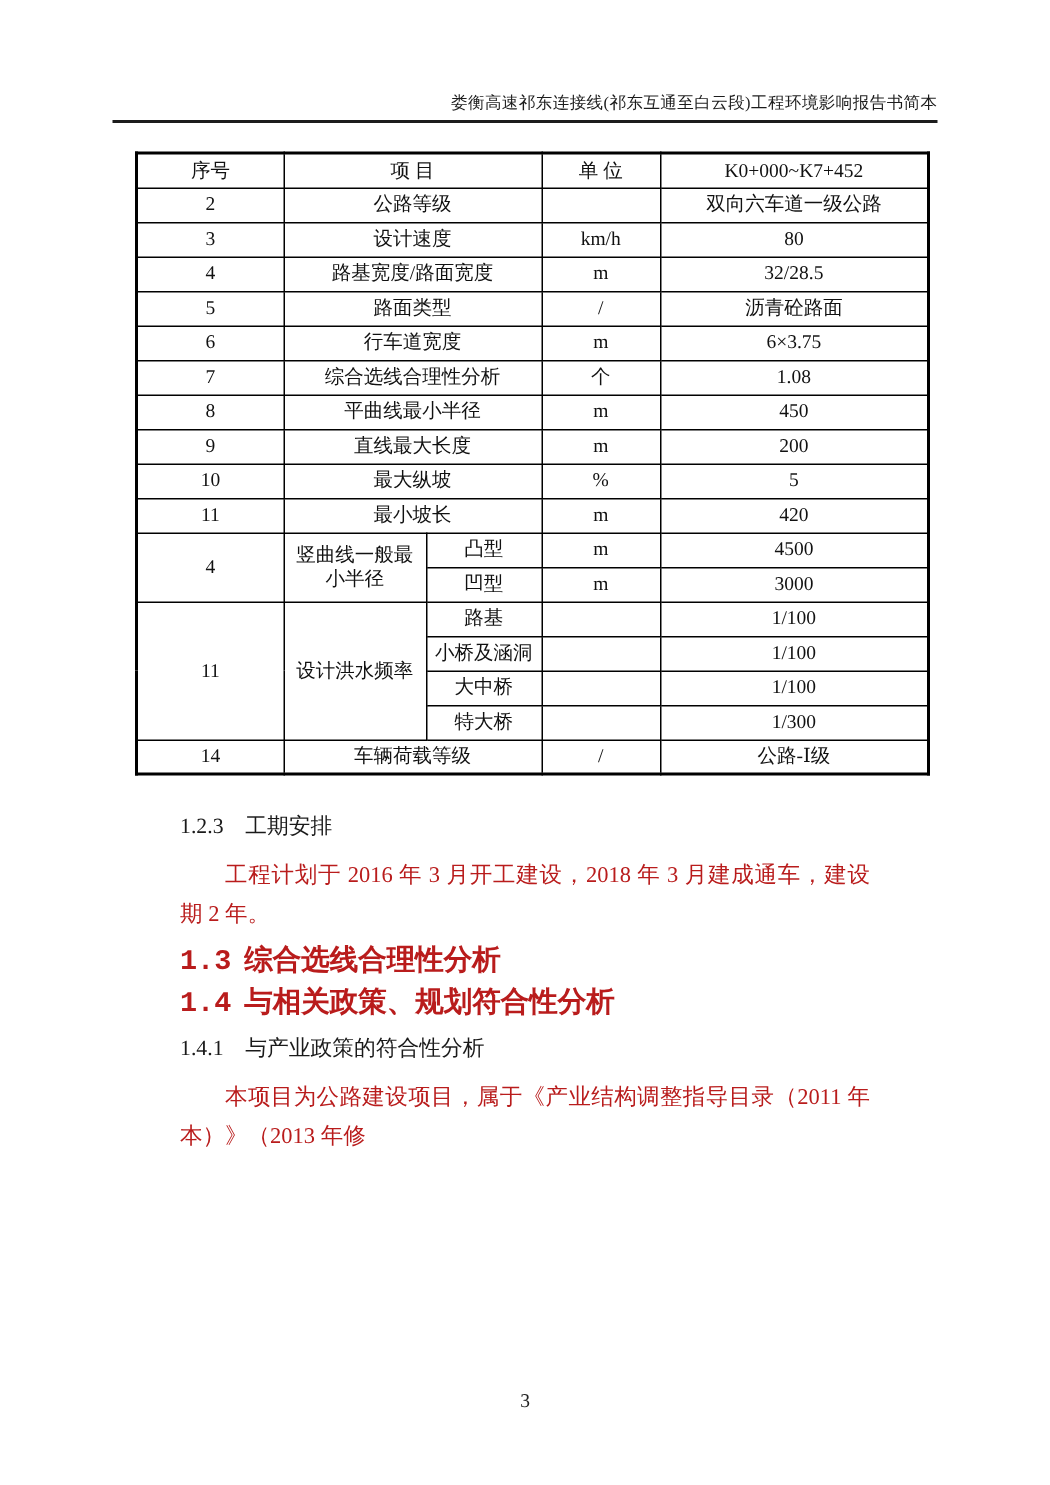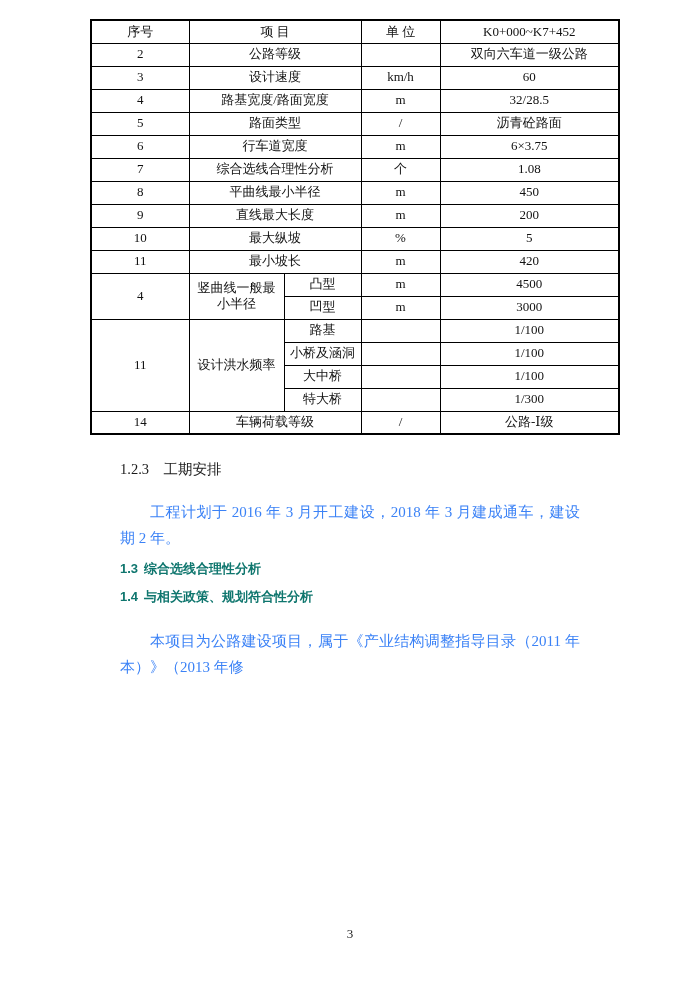--- a/index.html
+++ b/index.html
@@ -53,51 +53,54 @@
   .body-text { padding: 0 120px; }
   .h-sub {
     margin-top: 25px;
     font-size: 14.5px;
     line-height: 18px;
     color: #1a1a1a;
   }
   .h-sub .num { margin-right: 1em; }
   .h-main {
     margin-top: 8px;
-    font-family: Liberation Sans, sans-serif;
+    font-family: Liberation Mono, monospace;
     font-weight: bold;
-    font-size: 13px;
+    font-size: 19px;
     line-height: 20px;
-    color: #0f766e;
+    color: #b91c1c;
   }
   .h-main .num { margin-right: 0.45em; }
   .para {
-    margin-top: 21px;
+    margin-top: 11px;
     font-size: 15px;
     line-height: 26px;
     text-align: justify;
     text-indent: 2em;
-    color: #3b82f6;
+    color: #b91c1c;
   }
   .h-sub2 { margin-top: 11px; }
 
   .page-number {
     position: absolute;
     left: 0; right: 0;
     bottom: 48px;
     text-align: center;
     font-size: 13px;
     color: #222;
   }
 </style>
 </head>
 <body>
 
 <div class="page">
 
+  <div class="running-header">
+    <span>娄衡高速祁东连接线(祁东互通至白云段)工程环境影响报告书简本</span>
+  </div>
 
   <div class="tbl-wrap">
     <table class="params">
       <colgroup>
         <col style="width:98px">
           <col style="width:95px">
           <col style="width:77px">
         <col style="width:79px">
           <col style="width:179px">
       </colgroup>
@@ -112,21 +115,21 @@
         <tr>
           <td>2</td>
           <td colspan="2">公路等级</td>
           <td></td>
           <td>双向六车道一级公路</td>
         </tr>
         <tr>
           <td>3</td>
           <td colspan="2">设计速度</td>
           <td>km/h</td>
-          <td>60</td>
+          <td>80</td>
         </tr>
         <tr>
           <td>4</td>
           <td colspan="2">路基宽度/路面宽度</td>
           <td>m</td>
           <td>32/28.5</td>
         </tr>
         <tr>
           <td>5</td>
           <td colspan="2">路面类型</td>
@@ -223,18 +226,21 @@
     <p class="para">工程计划于 2016 年 3 月开工建设，2018 年 3 月建成通车，建设期 2 年。</p>
 
     <div class="h-main">
       <span class="num">1.3</span><span>综合选线合理性分析</span>
     </div>
 
     <div class="h-main">
       <span class="num">1.4</span><span>与相关政策、规划符合性分析</span>
     </div>
 
+    <div class="h-sub h-sub2">
+      <span class="num">1.4.1</span><span>与产业政策的符合性分析</span>
+    </div>
     <p class="para">本项目为公路建设项目，属于《产业结构调整指导目录（2011 年本）》（2013 年修</p>
   </div>
 
   <div class="page-number">3</div>
 
 </div>
 
 </body></html>

